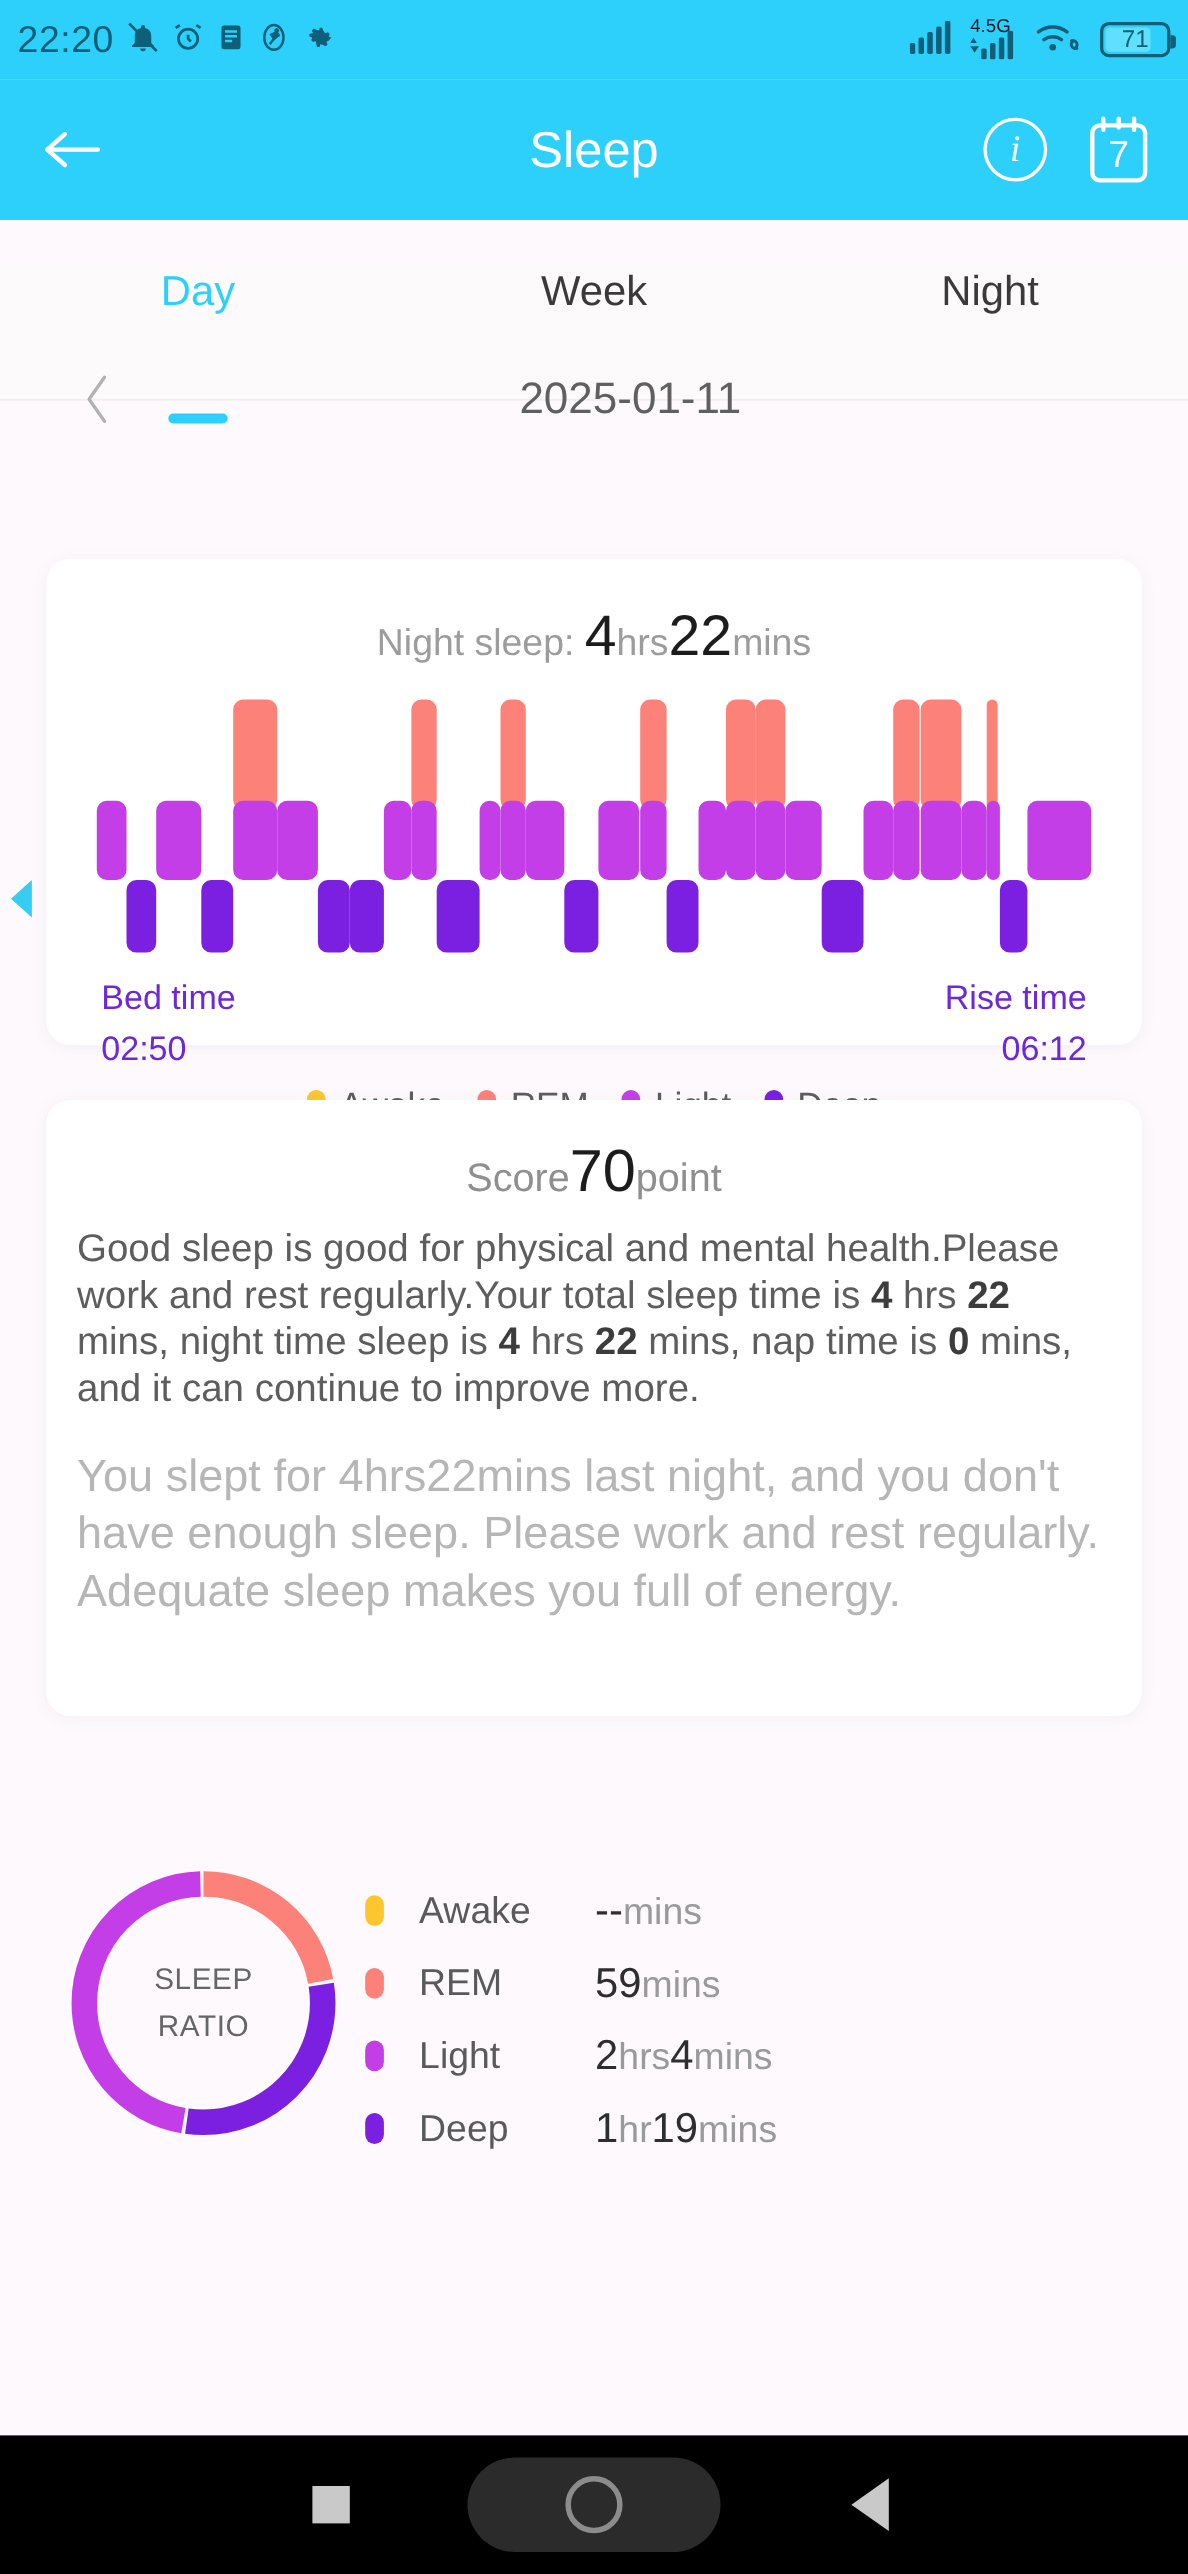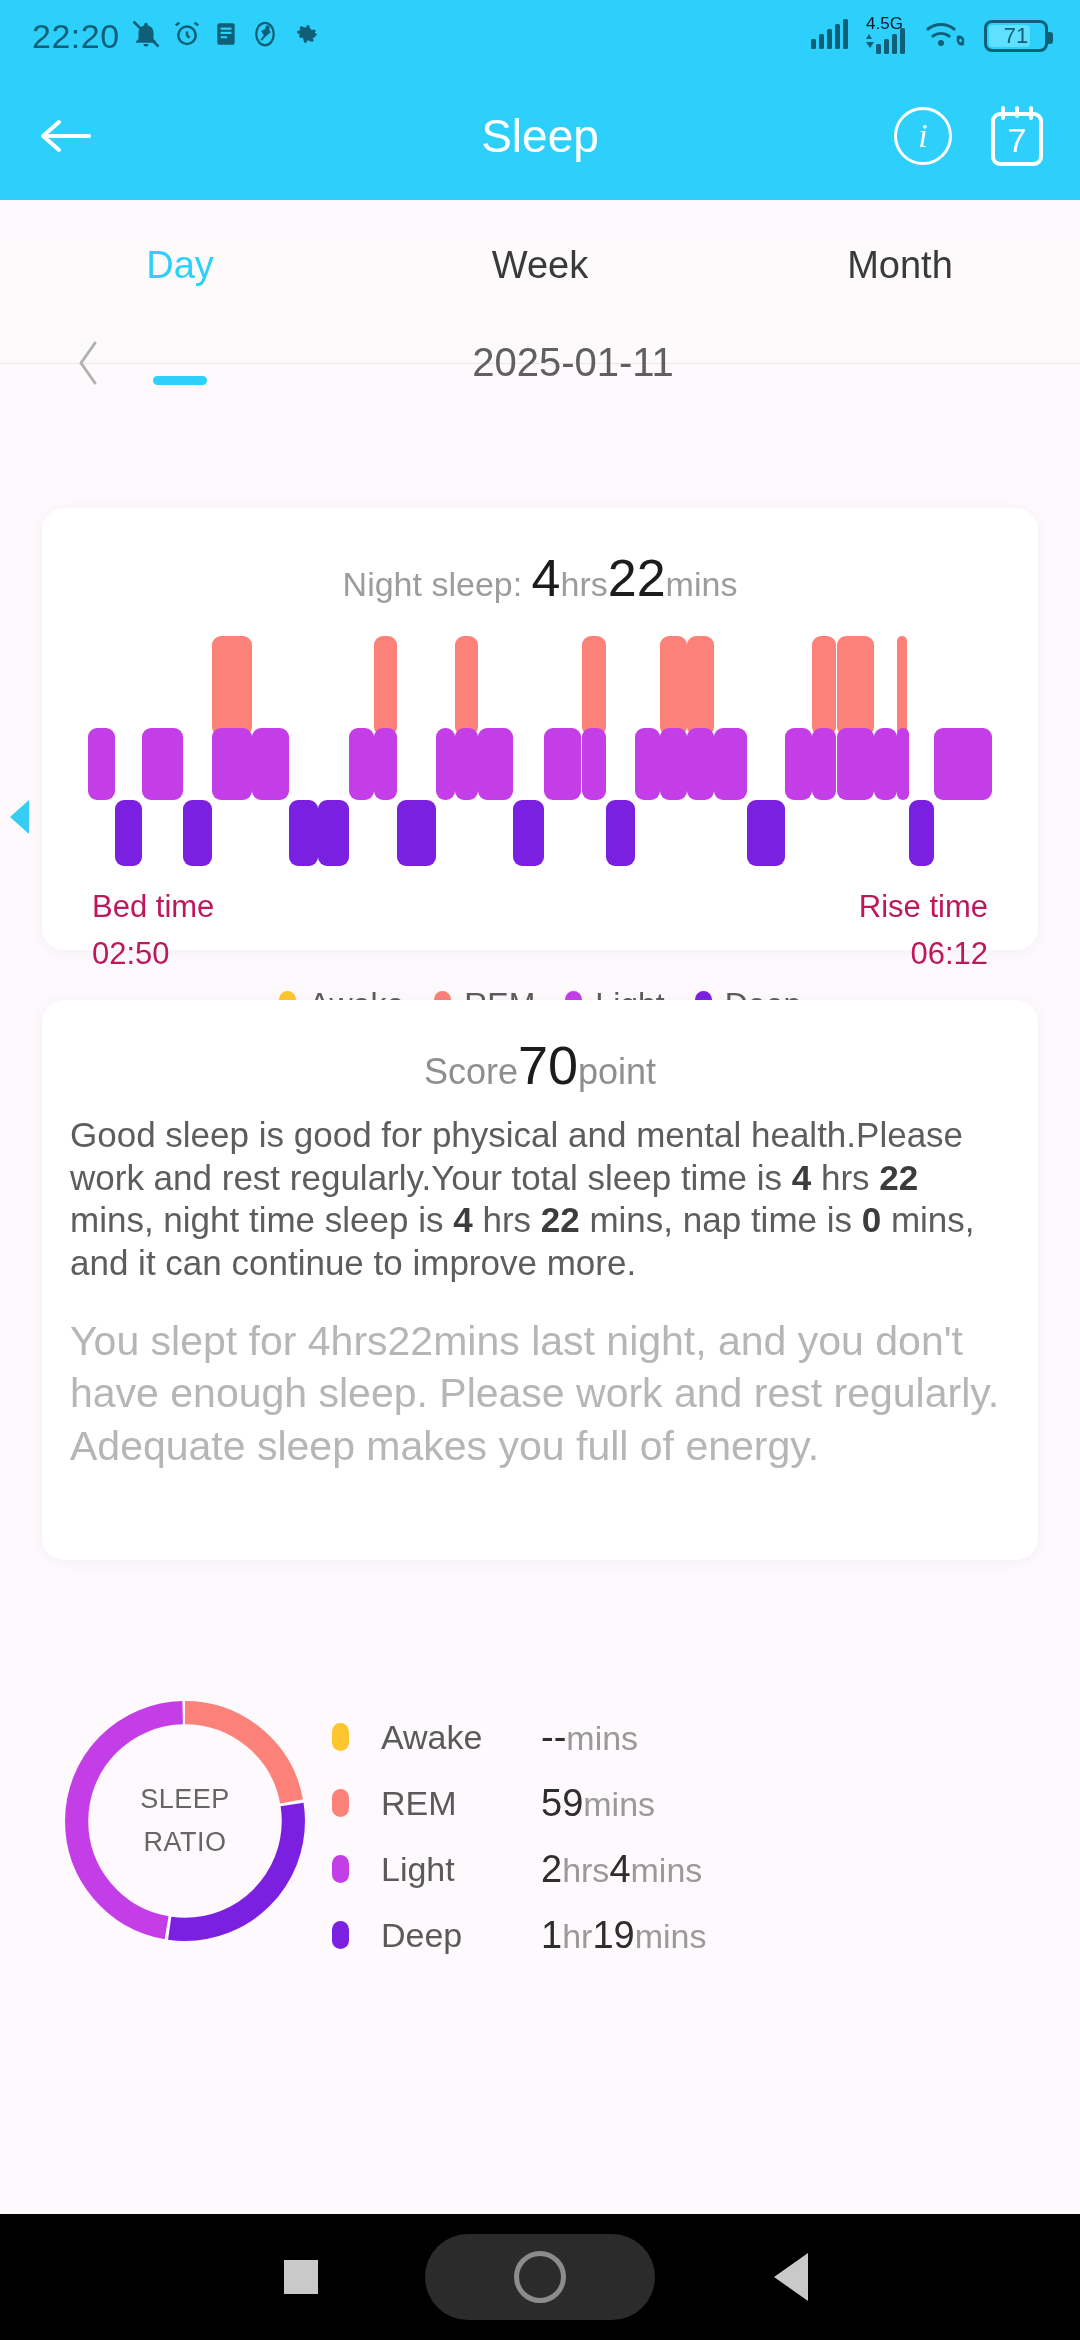--- a/index.html
+++ b/index.html
@@ -8,21 +8,21 @@
     background: #ffffff;
     font-family: "Liberation Sans", "DejaVu Sans", sans-serif;
     overflow: hidden;
   }
   #screen { position: relative; width: 1080px; height: 2340px; background: #fdf9fc; }
 
   
   .statusbar {
     position: absolute; top: 0; left: 0; width: 1080px; height: 72px;
     background: #2dd0fb; display: flex; align-items: center;
-    padding: 0 32px; color: #0b5d75;
+    padding: 0 16px; color: #0b5d75;
   }
   .sb-left { display: flex; align-items: center; gap: 11px; }
   .sb-clock { font-size: 34px; font-weight: 400; letter-spacing: .5px; color: #0f5f78; }
   .sb-right { margin-left: auto; display: flex; align-items: center; gap: 13px; }
   .sb-ico { display: block; }
   .net-label { font-size: 17px; color: #0f172a; position: absolute; top: -4px; left: 2px; white-space: nowrap; }
   .net-wrap { position: relative; display: flex; align-items: flex-end; padding-top: 6px; }
   .battery {
     position: relative; width: 64px; height: 32px; border: 3px solid #0f5f78;
     border-radius: 8px; display: flex; align-items: center; justify-content: center;
@@ -90,21 +90,21 @@
     text-align: center; padding-top: 40px;
     font-size: 34px; color: #9c9c9c; white-space: nowrap;
   }
   .night-title .big { font-size: 52px; color: #1c1c1c; font-weight: 400; }
 
   
   .hypno { position: relative; margin: 28px 46px 0 46px; height: 230px; }
   .bar { position: absolute; border-radius: 9px; }
 
   .times { position: relative; margin: 18px 50px 0 50px; height: 96px; }
-  .time-block { position: absolute; font-size: 31px; color: #be185d; line-height: 1.5; }
+  .time-block { position: absolute; font-size: 31px; color: #6d28d9; line-height: 1.5; }
   .time-block.left { left: 0; text-align: left; }
   .time-block.right { right: 0; text-align: right; }
   .time-val { }
 
   .legend-row { display: flex; justify-content: center; align-items: center; gap: 30px; margin-top: 6px; }
   .lg-item { display: flex; align-items: center; gap: 13px; }
   .lg-dot { width: 17px; height: 28px; border-radius: 9px; display: block; }
   .lg-text { font-size: 32px; color: #5c5c5c; }
 
   
@@ -249,21 +249,21 @@
 
   <div class="tabs">
     <div class="tab active">
       <span>Day</span>
       <span class="underline"></span>
     </div>
     <div class="tab">
       <span>Week</span>
     </div>
     <div class="tab">
-      <span>Month</span>
+      <span>Night</span>
     </div>
   </div>
 
   <div class="datenav">
     <div class="date-prev">
       <svg width="26" height="46" viewBox="0 0 26 46" fill="none" stroke="#b2b2b2" stroke-width="3" stroke-linecap="round" stroke-linejoin="round">
         <path d="M20 3L6 23l14 20"></path>
       </svg>
     </div>
     <div class="date-label">2025-01-11</div>

